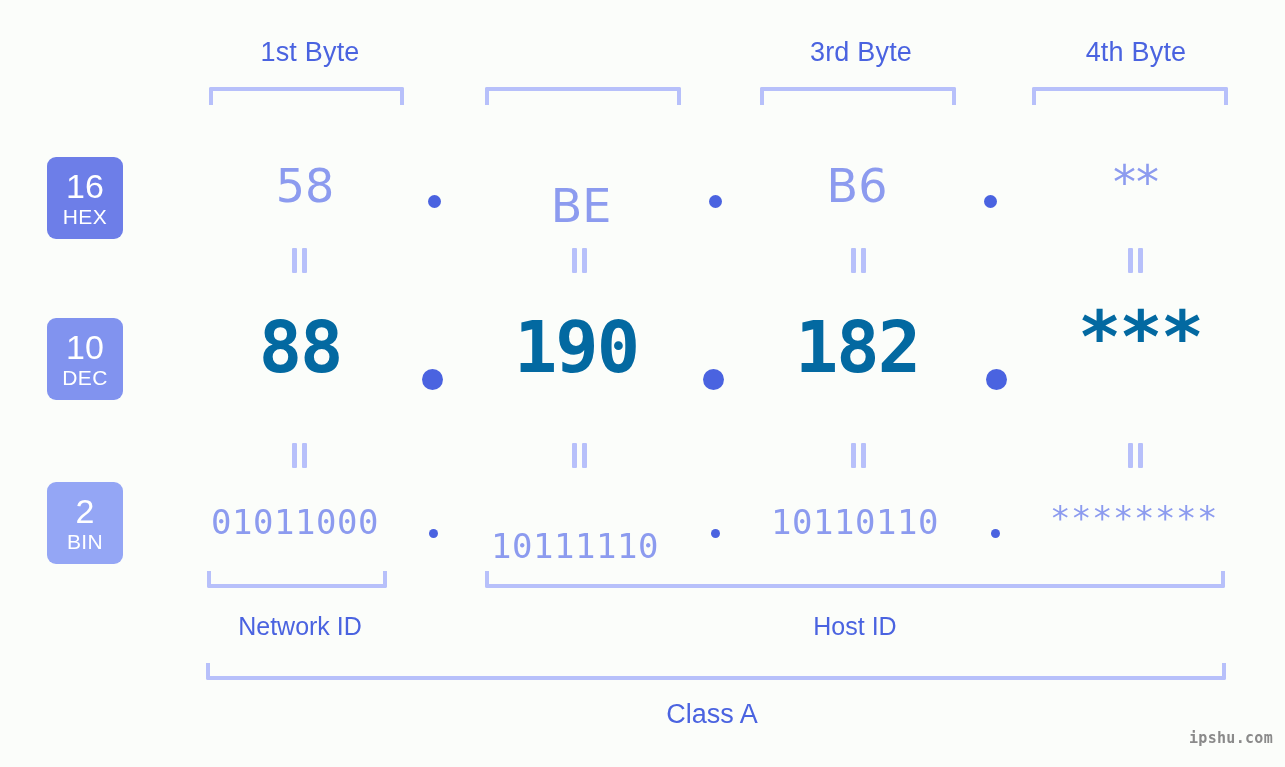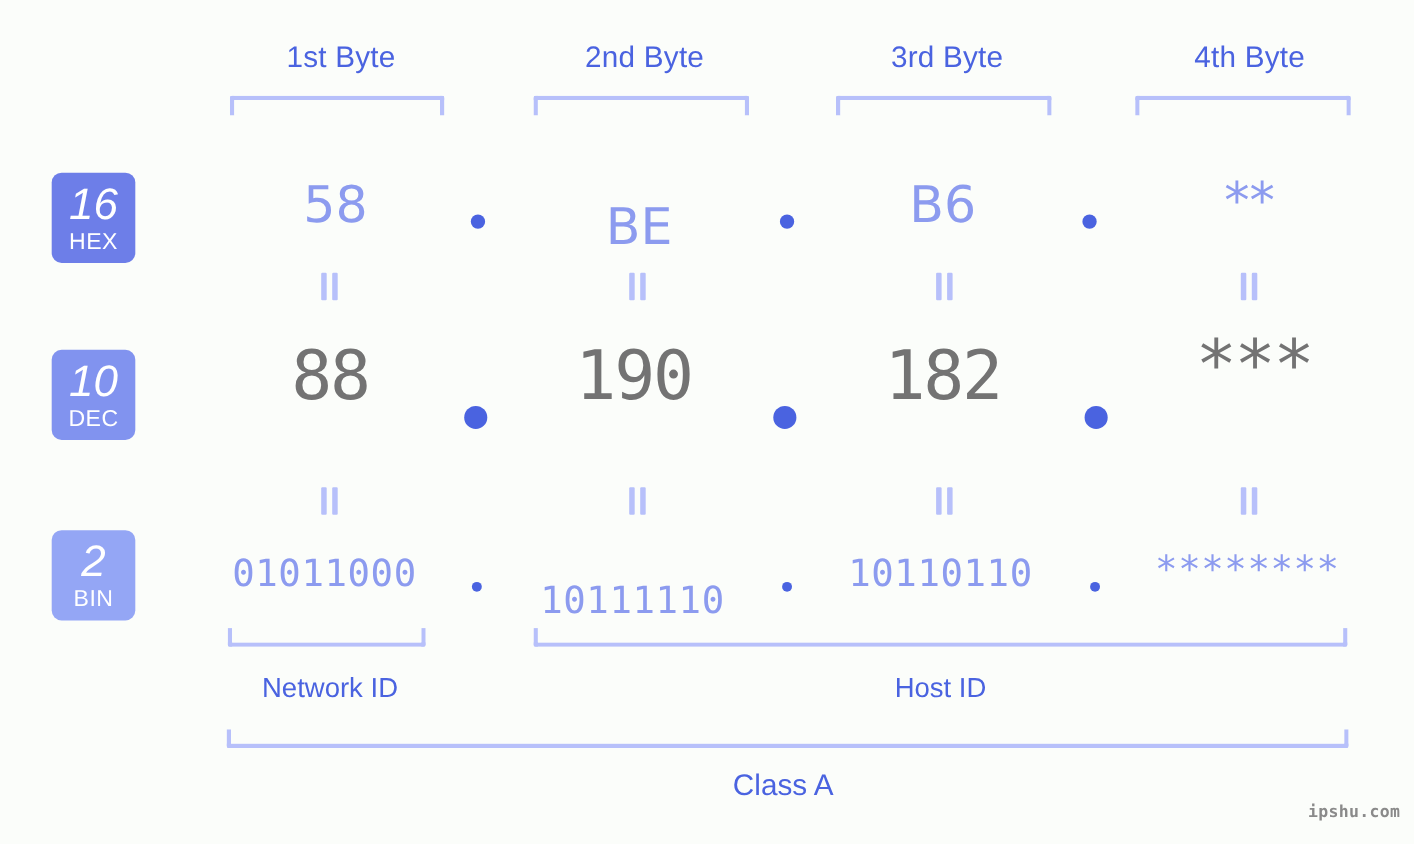--- a/index.html
+++ b/index.html
@@ -59,23 +59,22 @@
     height: 82px;
     border-radius: 9px;
     color: #ffffff;
     display: flex;
     flex-direction: column;
     align-items: center;
     justify-content: center;
     line-height: 1;
   }
   .badge .num {
-    font-size: 40px;
+    font-size: 34px;
     letter-spacing: 0px;
-    font-style: italic;
   }
   .badge .abbr {
     font-size: 21px;
     margin-top: 3px;
     letter-spacing: 0.4px;
   }
 
   
   .val {
     position: absolute;
@@ -84,23 +83,23 @@
     line-height: 1;
   }
   .row-hex .val {
     font-family: "DejaVu Sans", sans-serif;
     font-size: 46px;
     color: #8c9bef;
     font-weight: 400;
   }
   .row-dec .val {
     font-family: "DejaVu Sans Mono", monospace;
-    font-size: 62px;
-    color: #737373;
-    font-weight: 400;
+    font-size: 72px;
+    color: #0369a1;
+    font-weight: 700;
     letter-spacing: -2px;
   }
   .row-bin .val {
     font-family: "DejaVu Sans Mono", monospace;
     font-size: 34px;
     color: #8c9bef;
     font-weight: 400;
     letter-spacing: 0.5px;
   }
 
@@ -162,21 +161,20 @@
     line-height: 1;
     font-weight: bold;
   }
 </style>
 </head>
 <body>
 
 <div class="stage">
 
   <div class="byte-header" style="left:195px; top:38px; width:230px;">1st Byte</div>
-  <div class="byte-header" style="left:471px; top:38px; width:230px;">2nd Byte</div>
   <div class="byte-header" style="left:746px; top:38px; width:230px;">3rd Byte</div>
   <div class="byte-header" style="left:1021px; top:38px; width:230px;">4th Byte</div>
 
   <div class="bracket-down" style="left:209px; top:86px; width:195px;"></div>
   <div class="bracket-down" style="left:485px; top:86px; width:196px;"></div>
   <div class="bracket-down" style="left:760px; top:86px; width:196px;"></div>
   <div class="bracket-down" style="left:1032px; top:86px; width:196px;"></div>
 
   <div class="badge" style="left:47px; top:156px; background:#6d7ee8;">
     <span class="num">16</span>

